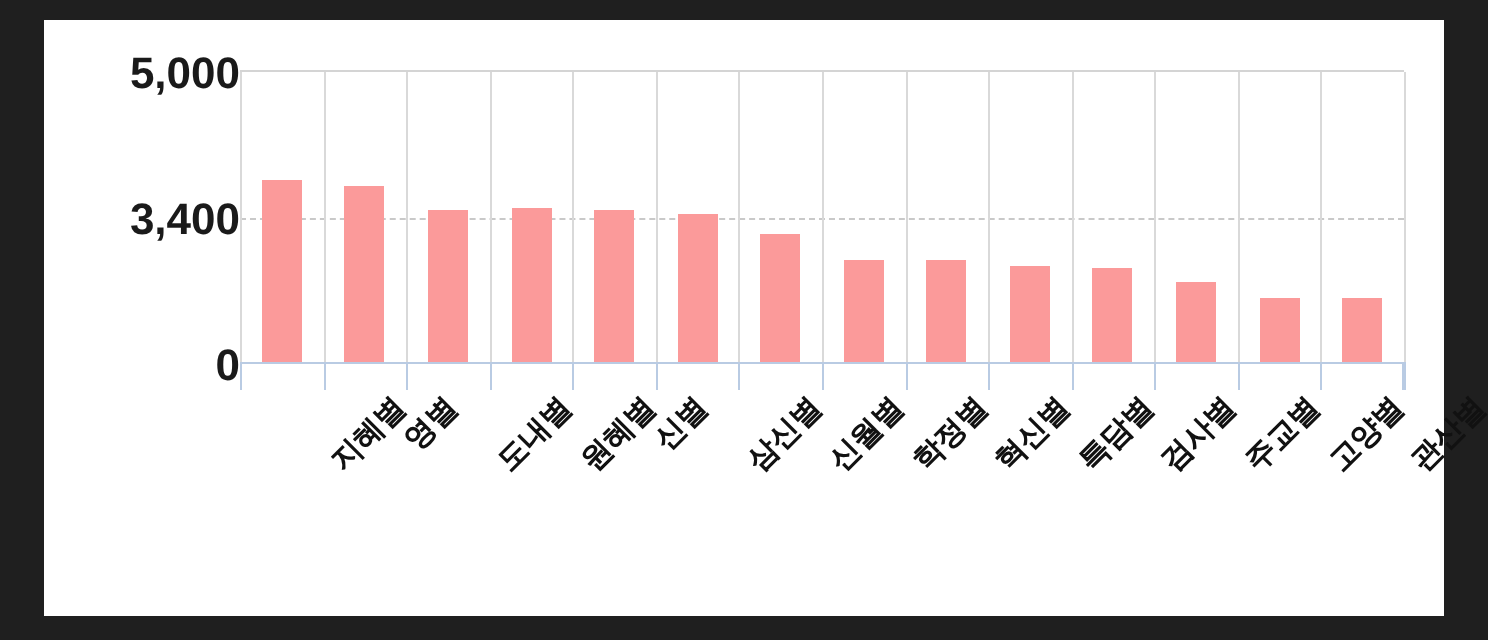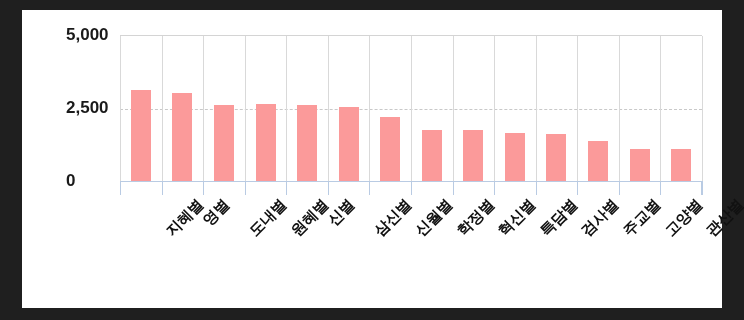--- a/index.html
+++ b/index.html
@@ -30,23 +30,24 @@
     position: absolute;
     left: 0;
     top: 0;
     width: 700px;
     height: 298px;
   }
 
   
   .y-tick {
     position: absolute;
-    right: 576px;        
+    right: 602px;        
     width: 80px;
-    font-size: 17px;
+    text-align: right;
+    font-size: 22px;
     font-weight: bold;
     color: #1a1a1a;
     line-height: 1;
     white-space: nowrap;
   }
 
   
   #plot-area {
     position: absolute;
     left: 98px;
@@ -137,21 +138,21 @@
     line-height: 1;
   }
 </style>
 </head>
 <body>
 
 <div id="chart-card">
   <div id="plot-wrap">
 
     <div class="y-tick" id="ytick-top" style="top: 16px;">5,000</div>
-    <div class="y-tick" id="ytick-mid" style="top: 89px;">2,500</div>
+    <div class="y-tick" id="ytick-mid" style="top: 89px;">3,400</div>
     <div class="y-tick" id="ytick-zero" style="top: 162px;">0</div>
 
     <div id="plot-area">
         <div class="hgrid" style="top: 73px;"></div>
         <div class="vgrid" style="left: 0px;"></div>
         <div class="vgrid" style="left: 42px;"></div>
         <div class="vgrid" style="left: 83px;"></div>
         <div class="vgrid" style="left: 125px;"></div>
         <div class="vgrid" style="left: 166px;"></div>
         <div class="vgrid" style="left: 208px;"></div>

